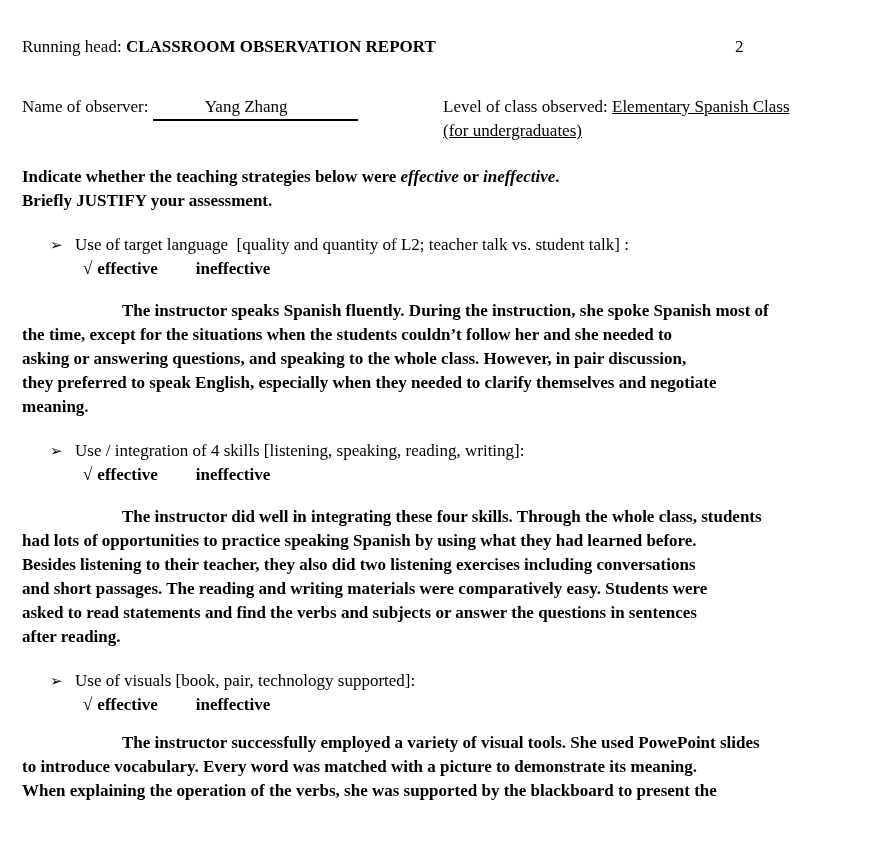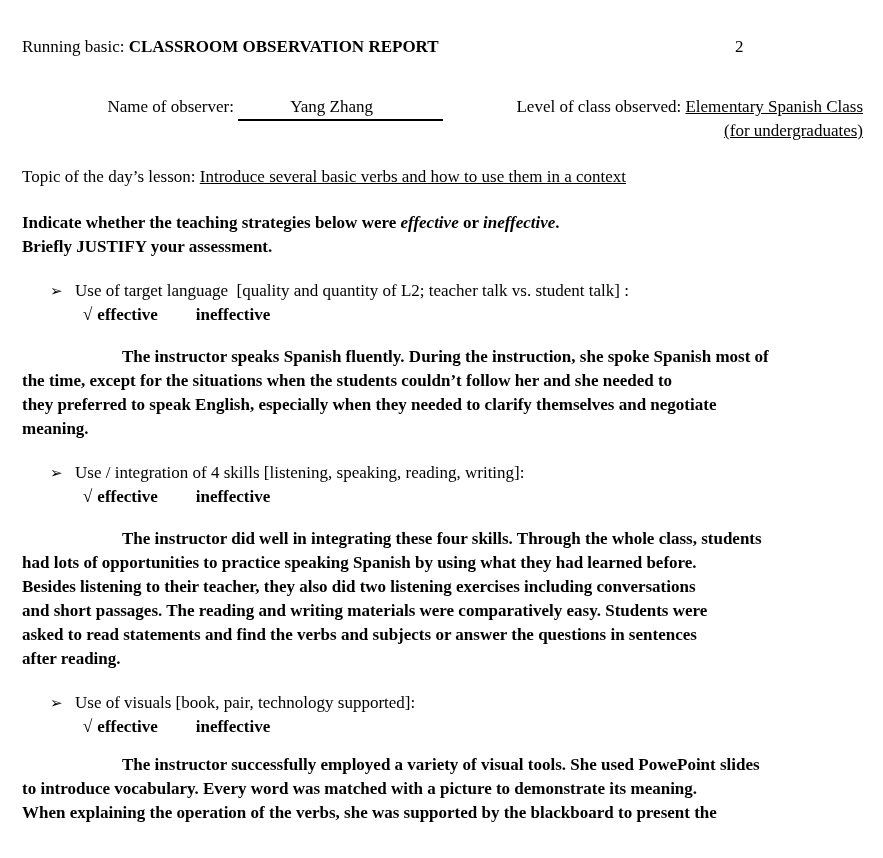--- a/index.html
+++ b/index.html
@@ -11,21 +11,21 @@
     color:#000000;
     font-family:"Liberation Serif","DejaVu Serif",serif;
     font-size:17px;
     line-height:24px;
   }
   .content { padding:35px 20px 0 22px; }
   .b { font-weight:bold; }
   .bi { font-weight:bold; font-style:italic; }
   .ul { text-decoration:underline; }
   .page-number { position:absolute; left:735px; top:35px; }
-  .name-row { display:flex; margin-top:36px;text-align:right; }
+  .name-row { display:flex; margin-top:36px; }
   .name-left { width:421px; flex:0 0 auto; }
   .name-right { flex:1 1 auto; }
   .blank-line { display:inline-block; border-bottom:2px solid #000; }
   .blank-pad { display:inline-block; }
   .topic-row { margin-top:22px; }
   .instructions { margin-top:22px; font-weight:bold; }
   .bullet-row { margin-top:20px; }
   .arrow { display:inline-block; margin-left:28px; width:25px; font-size:15px; }
   .check-row { padding-left:61px; }
   .check { font-weight:normal; margin-right:5px; }
@@ -36,52 +36,50 @@
   .para .line:first-child { text-indent:100px; }
 </style>
 </head>
 <body>
 
 <div class="page">
   <span class="page-number">2</span>
   <div class="content">
 
     <div class="header-row">
-      <span>Running basic: </span><span class="b">CLASSROOM OBSERVATION REPORT</span>
+      <span>Running head: </span><span class="b">CLASSROOM OBSERVATION REPORT</span>
     </div>
 
     <div class="name-row">
       <div class="name-left">
         <span>Name of observer:</span>
         <span class="blank-line"><span class="blank-pad" style="width:52px"></span><span>Yang Zhang</span><span class="blank-pad" style="width:70px"></span></span>
       </div>
       <div class="name-right">
         <div><span>Level of class observed: </span><span class="ul">Elementary Spanish Class</span></div>
         <div><span class="ul">(for undergraduates)</span></div>
       </div>
     </div>
 
-    <div class="topic-row">
-      <span>Topic of the day’s lesson: </span><span class="ul">Introduce several basic verbs and how to use them in a context</span>
-    </div>
 
     <div class="instructions">
       <div><span>Indicate whether the teaching strategies below were </span><span class="bi">effective</span><span> or </span><span class="bi">ineffective</span><span>.</span></div>
       <div>Briefly JUSTIFY your assessment.</div>
     </div>
 
     <div class="bullet-row">
       <span class="arrow">➢</span><span>Use of target language&nbsp; [quality and quantity of L2; teacher talk vs. student talk] :</span>
     </div>
     <div class="check-row">
       <span class="check">√</span><span class="b">effective</span><span class="b ineff">ineffective</span>
     </div>
     <div class="para">
         <div class="line">The instructor speaks Spanish fluently. During the instruction, she spoke Spanish most of</div>
         <div class="line">the time, except for the situations when the students couldn’t follow her and she needed to</div>
+        <div class="line">asking or answering questions, and speaking to the whole class. However, in pair discussion,</div>
         <div class="line">they preferred to speak English, especially when they needed to clarify themselves and negotiate</div>
         <div class="line">meaning.</div>
       </div>
 
     <div class="bullet-row">
       <span class="arrow">➢</span><span>Use / integration of 4 skills [listening, speaking, reading, writing]:</span>
     </div>
     <div class="check-row">
       <span class="check">√</span><span class="b">effective</span><span class="b ineff">ineffective</span>
     </div>

